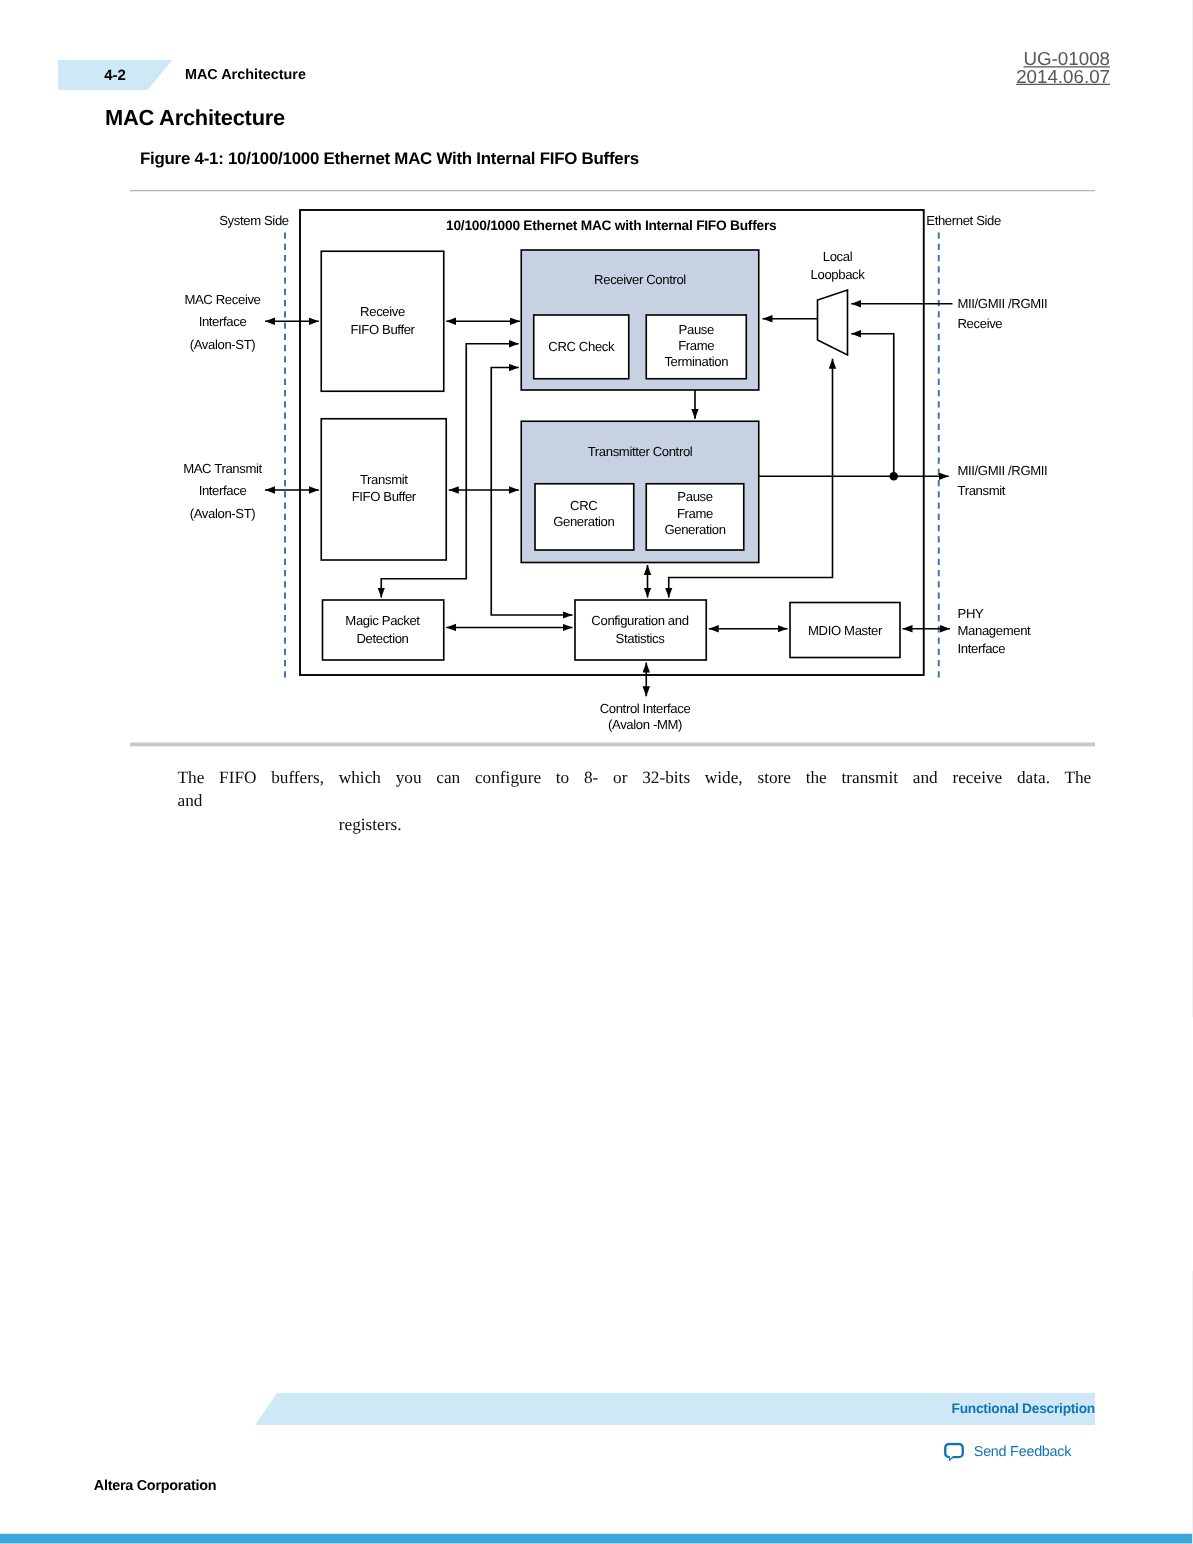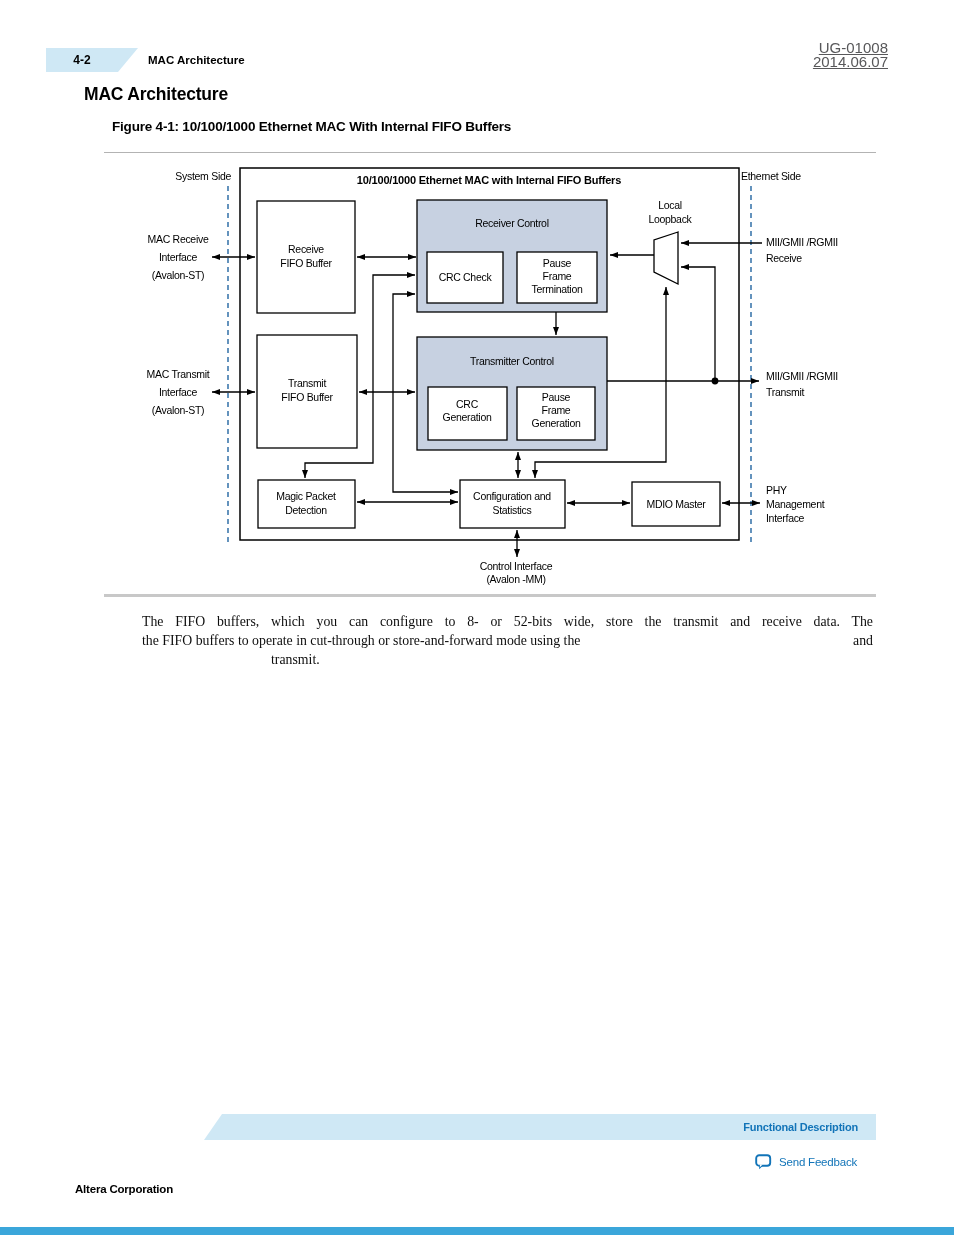--- a/index.html
+++ b/index.html
@@ -11,21 +11,21 @@
   .abs { position:absolute; }
 
   
   .hdr-badge {
     left:46px; top:48px; width:92px; height:24px;
     background:#cfe8f5;
     clip-path:polygon(0 0, 100% 0, calc(100% - 20px) 100%, 0 100%);
   }
   .hdr-badge span {
     display:block; width:72px; text-align:center;
-    font-weight:bold; font-size:12px; line-height:24px;
+    font-weight:bold; font-size:12px; line-height:24px;margin-left:10px;
   }
   .hdr-section { left:148px; top:48px; font-weight:bold; font-size:11.5px; line-height:24px; }
   .hdr-doc { right:66px; top:41px; text-align:right; font-size:15px; line-height:14px; color:#58585a;text-decoration:underline; }
 
   .page-title   { left:84px;  top:84px;  font-size:17.5px; font-weight:bold; letter-spacing:-0.2px; }
   .fig-caption  { left:112px; top:119px; font-size:13.5px; font-weight:bold; letter-spacing:-0.2px; }
 
   .rule-top    { left:104px; top:152px; width:772px; height:1px; background:#b3b3b3; }
   .rule-bottom { left:104px; top:594px; width:772px; height:3px; background:#c8c8c8; }
 
@@ -48,21 +48,21 @@
   .jline { text-align:justify; text-align-last:justify; white-space:nowrap; }
   .line3 { display:flex; justify-content:space-between; white-space:nowrap; }
   .line4 { padding-left:129px; }
 
   
   .footer-company { left:75px; top:1176px; font-size:11.5px; font-weight:bold; line-height:26px; letter-spacing:-0.2px; }
   .footer-band {
     left:204px; top:1114px; width:672px; height:26px;
     background:#cfe8f5; box-sizing:border-box;
     clip-path:polygon(18px 0, 100% 0, 100% 100%, 0 100%);
-    text-align:right; padding-right:18px;
+    text-align:right; 
   }
   .footer-band span { font-size:11px; font-weight:bold; line-height:26px; color:#1274b8; letter-spacing:-0.2px; }
   .feedback {
     top:1154px; right:97px; display:flex; align-items:center; gap:7px;
     color:#1274b8; font-size:11.5px; font-weight:normal; letter-spacing:-0.2px; cursor:pointer;
   }
   .bottom-bar { left:0; bottom:0; width:954px; height:8px; background:#3ba6da; }
 </style>
 </head>
 <body>
@@ -184,26 +184,25 @@
       <text class="ds" x="662" y="369">Interface</text>
 
       <text class="ds" x="412" y="417" text-anchor="middle">Control Interface</text>
       <text class="ds" x="412" y="430" text-anchor="middle">(Avalon -MM)</text>
     </g>
   </svg>
 
   <div class="abs rule-bottom"></div>
 
   <div class="abs body-text">
-    <div class="jline">The FIFO buffers, which you can configure to 8- or 52-bits wide, store the transmit and receive data. The</div>
+    <div class="jline">The FIFO buffers, which you can configure to 8- or 32-bits wide, store the transmit and receive data. The</div>
     <div class="line3">
-      <span>the FIFO buffers to operate in cut-through or store-and-forward mode using the</span>
       <span>and</span>
     </div>
-    <div class="line4">transmit.</div>
+    <div class="line4">registers.</div>
   </div>
 
   <div class="abs footer-company">Altera Corporation</div>
   <div class="abs footer-band">
     <span>Functional Description</span>
   </div>
   <div class="abs feedback">
     <svg width="17" height="16" viewBox="0 0 17 16">
       <rect x="1.2" y="1.2" width="14" height="10.5" rx="3" fill="none" stroke="#1274b8" stroke-width="1.9"></rect>
       <path d="M4.2,11 L4.2,15.2 L8.6,11 Z" fill="#1274b8"></path>

